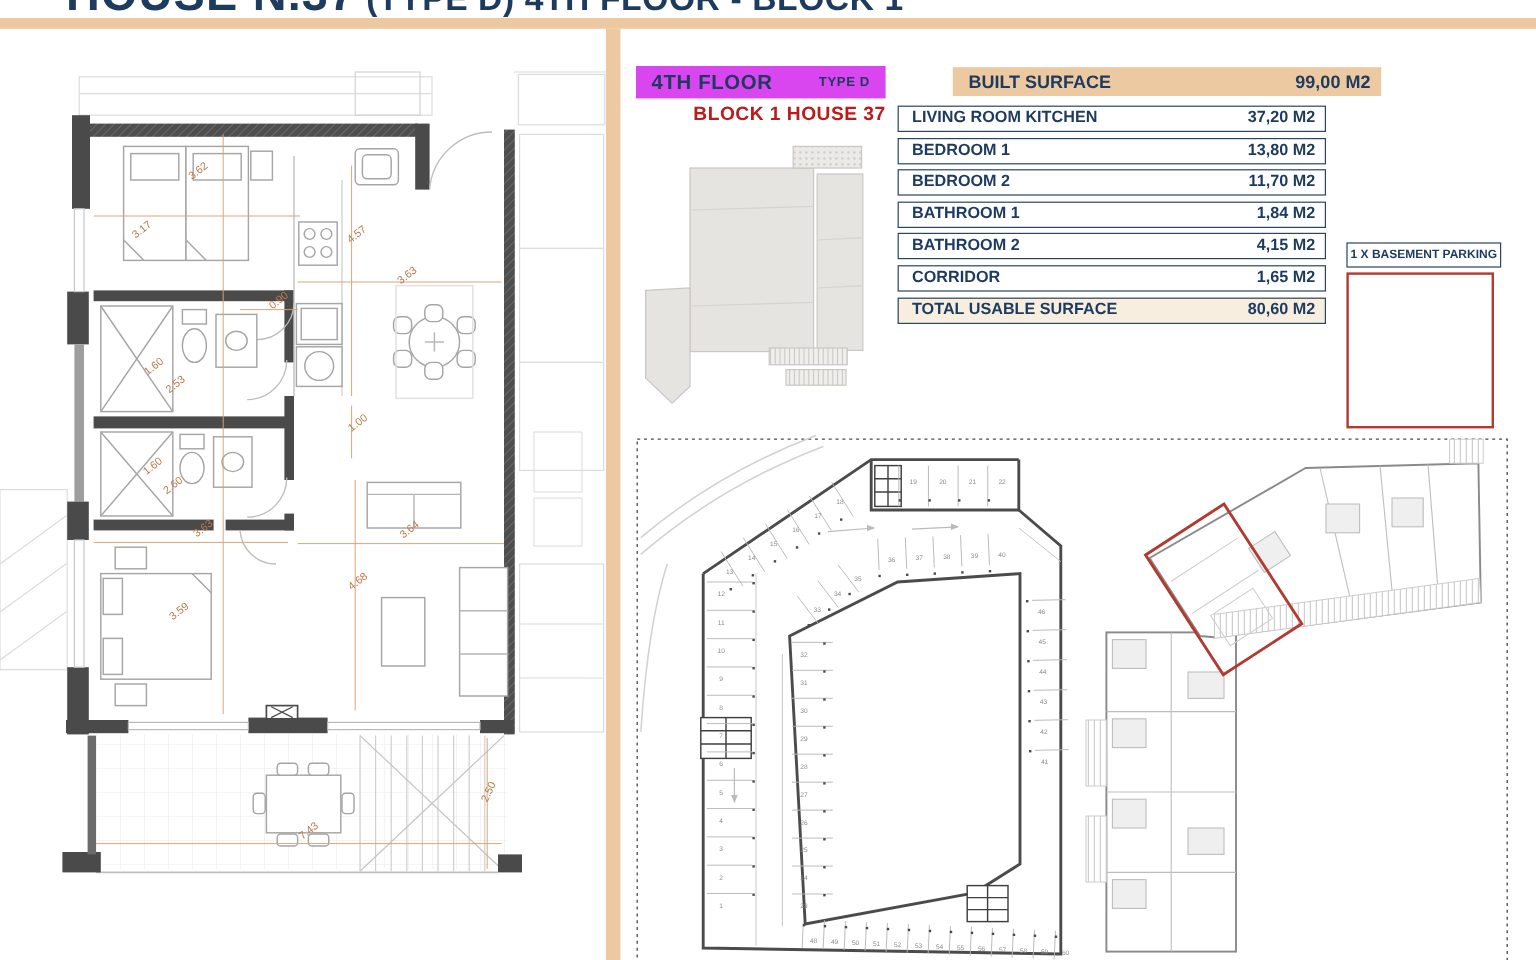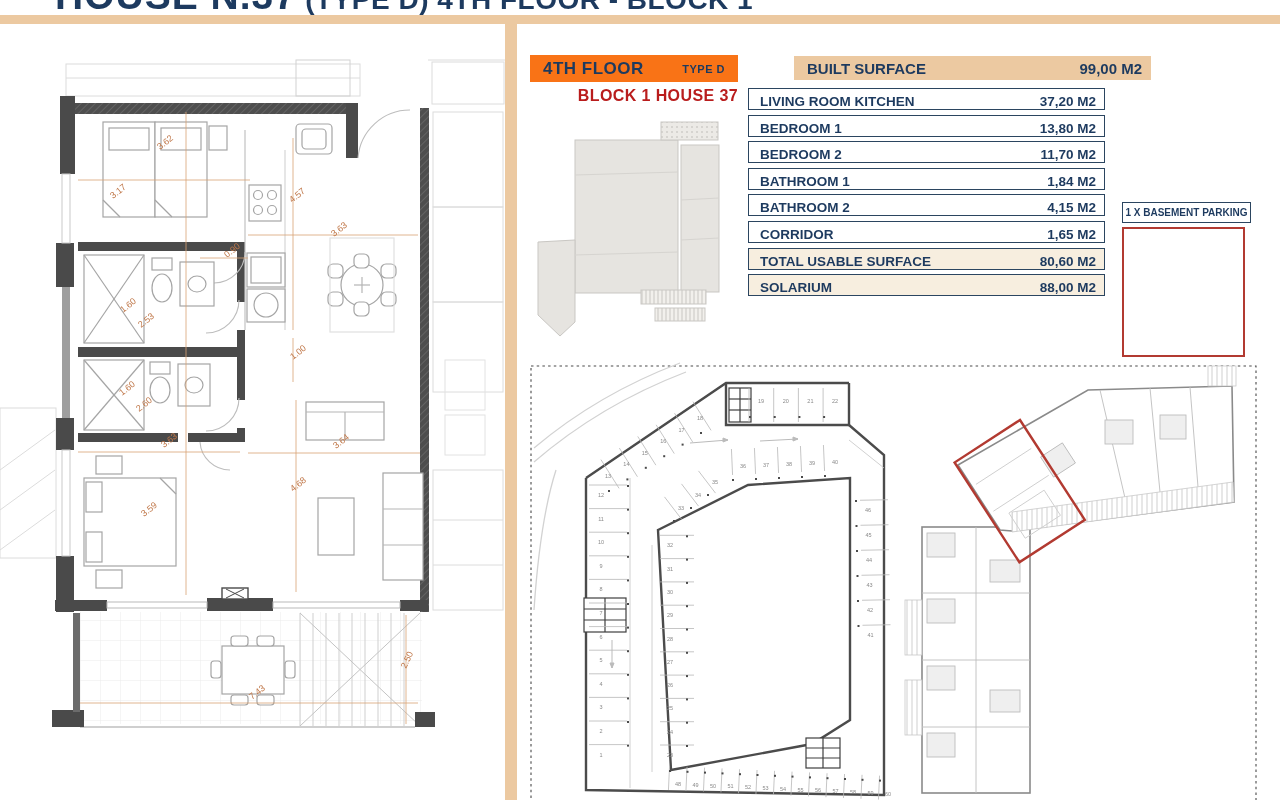--- a/index.html
+++ b/index.html
@@ -6,34 +6,34 @@
   #page{position:relative;width:1280px;height:800px;background:#fff;overflow:hidden;
         font-family:"Liberation Sans",sans-serif;}
   
   #title{position:absolute;top:-26px;left:55px;white-space:nowrap;color:#1d3a5f;font-weight:800;}
   #title .big{font-size:39px;letter-spacing:1px;}
   #title .small{font-size:28px;letter-spacing:.5px;}
   
   #topbar{position:absolute;left:0;top:15px;width:1280px;height:9px;background:#ecc9a1;}
   #vbar{position:absolute;left:505px;top:24px;width:12px;height:776px;background:#ecc9a1;}
   
-  #floorhdr{position:absolute;left:530px;top:55px;width:208px;height:27px;background:#f97316;
+  #floorhdr{position:absolute;left:530px;top:55px;width:208px;height:27px;background:#d946ef;
             display:flex;align-items:center;justify-content:space-between;padding:0 13px;box-sizing:border-box;}
   #floorhdr .f{font-size:17px;font-weight:800;color:#1d3a5f;letter-spacing:.5px;}
   #floorhdr .t{font-size:11px;font-weight:800;color:#1d3a5f;letter-spacing:.5px;}
   #blockline{position:absolute;left:530px;top:87px;width:208px;text-align:right;
              font-size:16px;font-weight:800;color:#b91c1c;letter-spacing:.4px;}
   
   #builtrow{position:absolute;left:748px;top:56px;width:357px;height:24px;background:#ecc9a1;
             display:flex;align-items:center;justify-content:space-between;
             padding:0 9px 0 13px;box-sizing:border-box;font-size:15px;font-weight:800;color:#1d3a5f;margin-left:46px;}
   #surface-rows{position:absolute;left:748px;top:88px;width:357px;}
   .srow{height:22px;border:1.6px solid #2b4560;background:#fff;margin-bottom:4.6px;
-        display:flex;align-items:flex-end;justify-content:space-between;
-        padding:12px 8px 0 11px;box-sizing:border-box;font-size:13.5px;font-weight:800;color:#1d3a5f;}
+        display:flex;align-items:flex-start;justify-content:space-between;
+        padding:1px 8px 0 11px;box-sizing:border-box;font-size:13.5px;font-weight:800;color:#1d3a5f;}
   .srow.total{background:#f7eedf;}
   .srow.gap{margin-top:3px;}
   
   #parklabel{position:absolute;left:1122px;top:202px;width:127px;height:19px;border:1.3px solid #2b4560;
              background:#fff;display:flex;align-items:center;justify-content:center;
              font-size:10px;font-weight:800;color:#1d3a5f;white-space:nowrap;}
   #redbox{position:absolute;left:1122px;top:227px;width:119px;height:126px;border:2px solid #b23a31;background:#fff;}
   svg{position:absolute;}
   .dimtxt{font-family:"Liberation Sans",sans-serif;font-size:9px;fill:#c0784a;font-weight:400;}
   .stallnum{font-family:"Liberation Sans",sans-serif;font-size:5.5px;fill:#8a8a8a;}
@@ -304,24 +304,20 @@
         <span>BATHROOM 2</span>
         <span>4,15 M2</span>
       </div>
       <div class="srow">
         <span>CORRIDOR</span>
         <span>1,65 M2</span>
       </div>
       <div class="srow total">
         <span>TOTAL USABLE SURFACE</span>
         <span>80,60 M2</span>
-      </div>
-      <div class="srow total gap">
-        <span>SOLARIUM</span>
-        <span>88,00 M2</span>
       </div>
     </div>
 
   <div id="parklabel">1 X BASEMENT PARKING</div>
   <div id="redbox"></div>
 
   <svg style="left:528px;top:362px" width="732" height="438" viewBox="528 362 732 438">
     <defs>
       <pattern id="vhatch" width="5" height="5" patternUnits="userSpaceOnUse">
         <rect width="5" height="5" fill="#ffffff"></rect>

